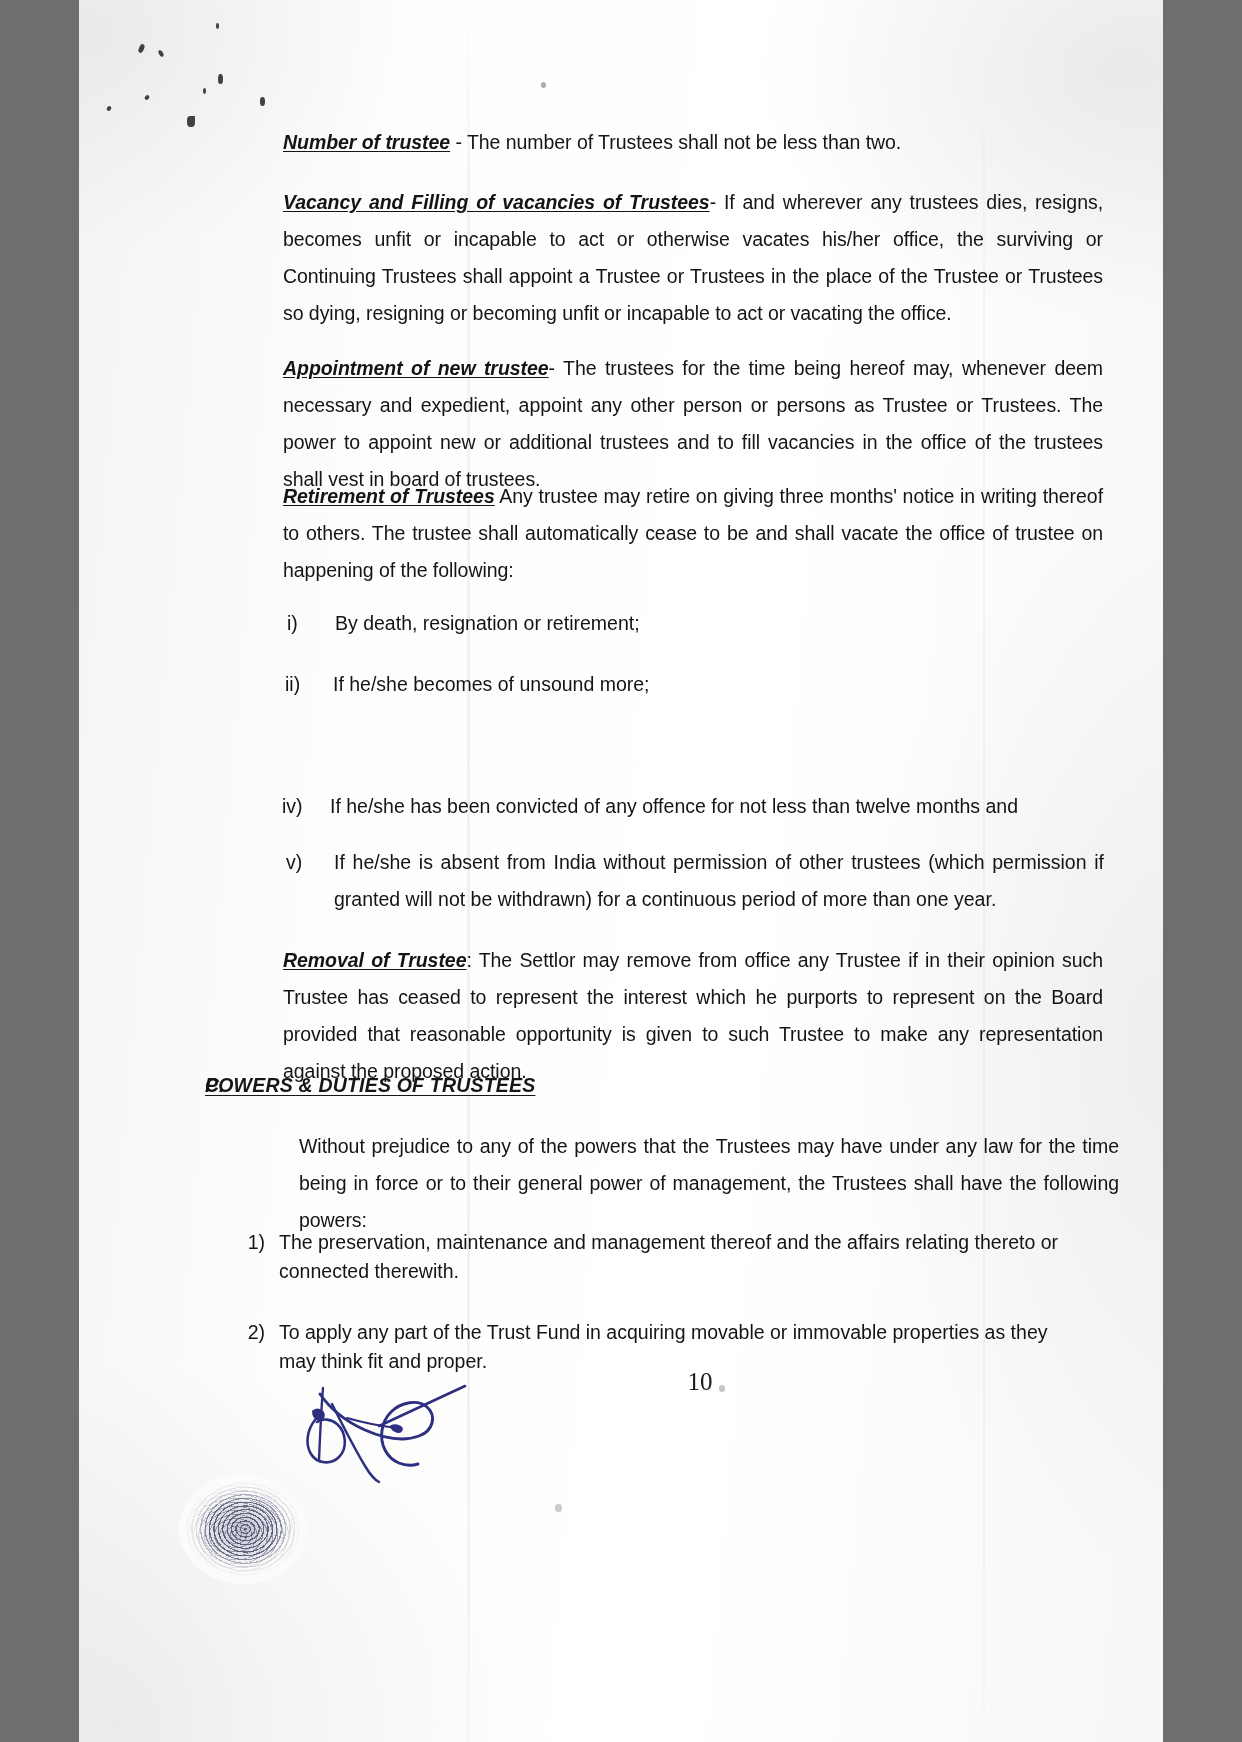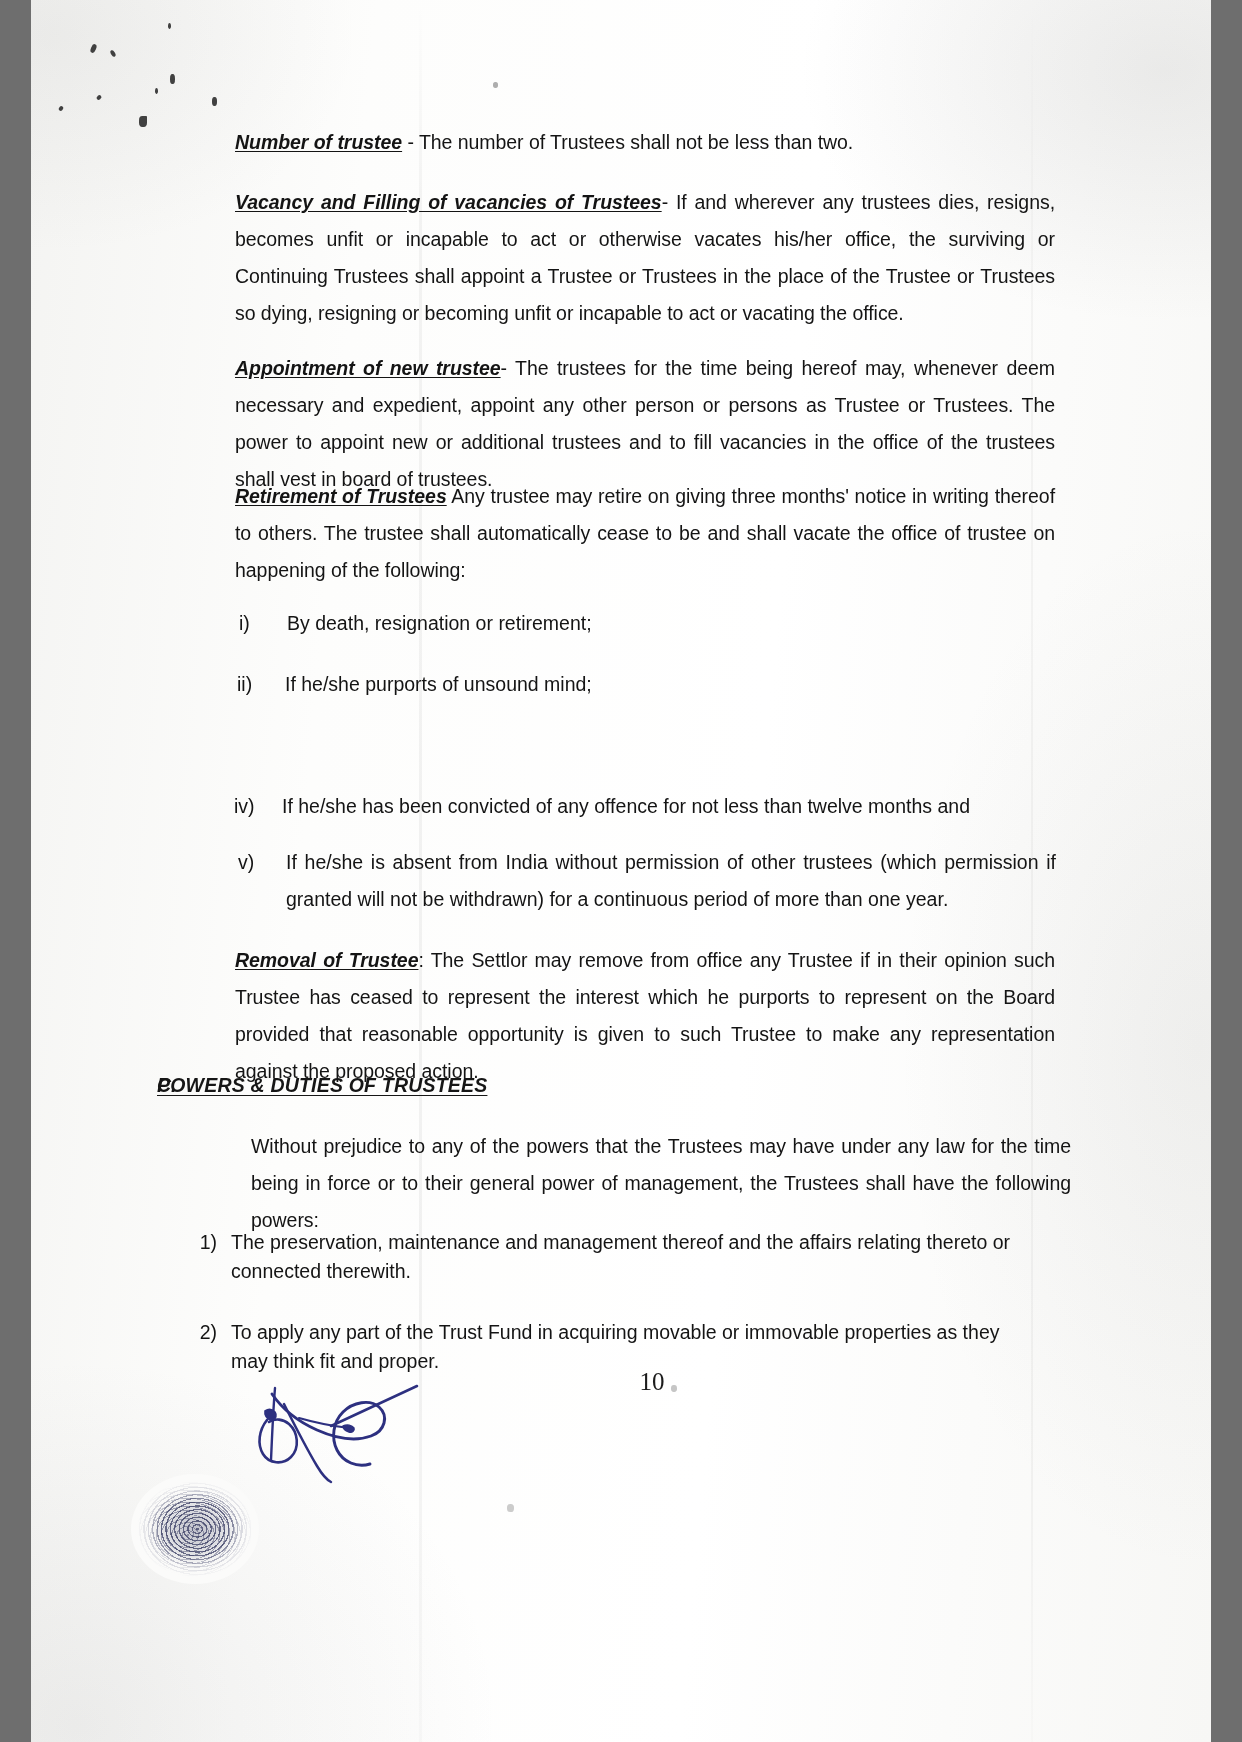--- a/index.html
+++ b/index.html
@@ -2,21 +2,21 @@
 <html><head>
 <meta charset="utf-8">
 <style>
   html, body {
     margin: 0;
     padding: 0;
     background: #6e6e6e;
   }
   .page {
     position: relative;
-    width: 1180px;
+    width: 1084px;
     height: 1742px;
     margin: 0 auto;
     background: #fbfbfa;
     overflow: hidden;
     font-family: "Liberation Sans", sans-serif;
     color: #161616;
   }
   
   .scan-tone {
     position: absolute;
@@ -227,21 +227,21 @@
       <span class="runin">Appointment of new trustee</span><span>- The trustees for the time being hereof may, whenever deem necessary and expedient, appoint any other person or persons as Trustee or Trustees. The power to appoint new or additional trustees and to fill vacancies in the office of the trustees shall vest in board of trustees.</span>
     </p>
 
     <div class="listrow" style="left:208px; top:605px; width:800px;">
       <span class="marker">i)</span>
       <span class="itemtext">By death, resignation or retirement;</span>
     </div>
 
     <div class="listrow" style="left:206px; top:666px; width:800px;">
       <span class="marker">ii)</span>
-      <span class="itemtext">If he/she purports of unsound mind;</span>
+      <span class="itemtext">If he/she becomes of unsound more;</span>
     </div>
 
 
     <div class="listrow" style="left:203px; top:788px; width:800px;">
       <span class="marker">iv)</span>
       <span class="itemtext">If he/she has been convicted of any offence for not less than twelve months and</span>
     </div>
 
     <div class="listrow" style="left:207px; top:844px; width:818px;">
       <span class="marker">v)</span>

